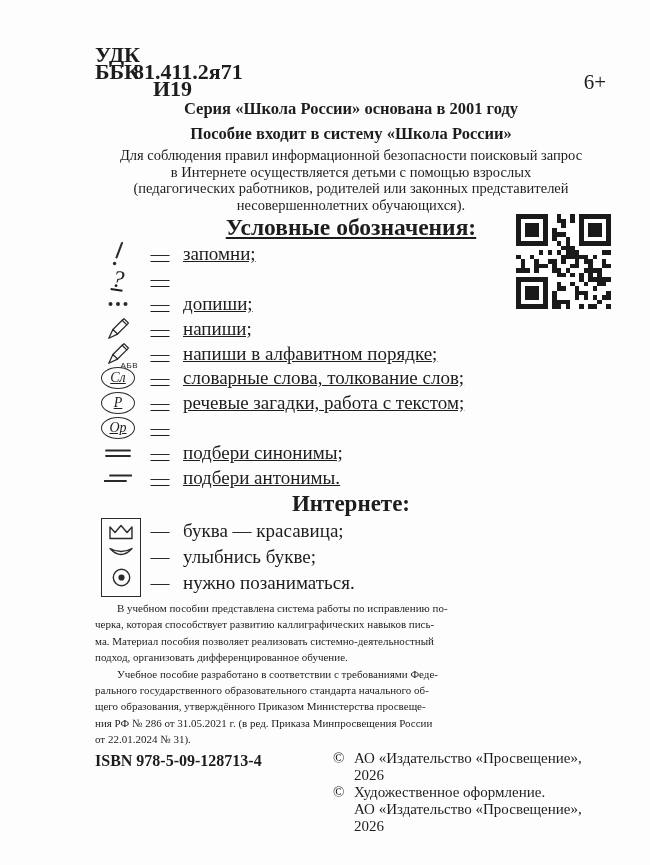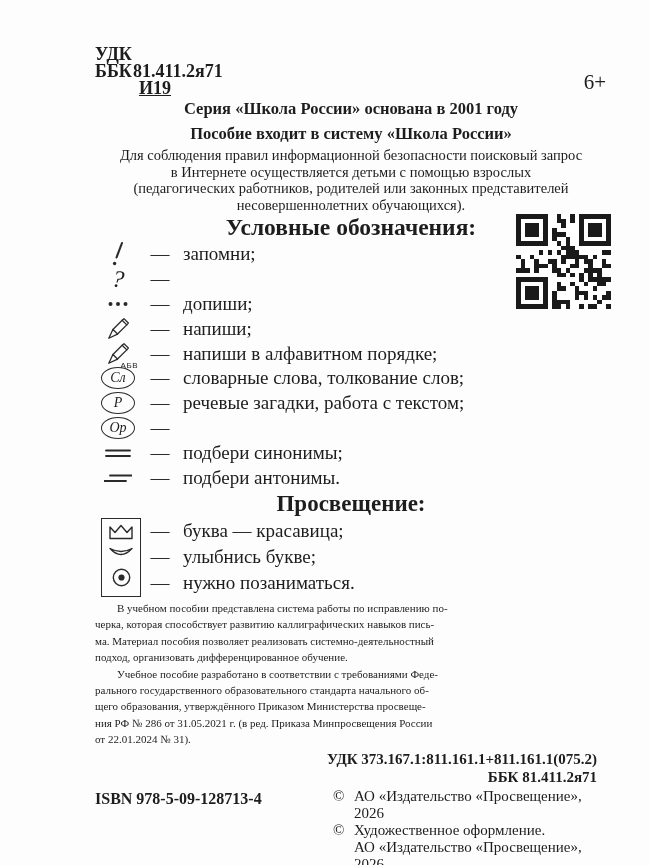--- a/index.html
+++ b/index.html
@@ -2,33 +2,33 @@
 <html><head>
 <meta charset="utf-8">
 <style>
   * { margin:0; padding:0; box-sizing:border-box; }
   html,body { background:#ffffff; }
   body { font-family:"Liberation Serif","DejaVu Serif",serif; color:#1d1d1d; }
   .page { position:relative; width:650px; height:865px; background:#fdfdfd; overflow:hidden; }
   .content { position:absolute; left:95px; top:46px; width:512px; }
 
   
-  .codes { font-weight:bold; font-size:18px; line-height:17px; }
+  .codes { font-weight:bold; font-size:22px; line-height:17px; }
   .code-row { display:flex; }
   .code-label { width:38px; flex:none; }
-  .book-code { margin-left:44px;text-decoration:underline; }
+  .book-code { margin-left:58px; }
   .age { position:absolute; top:70px; right:44px; font-size:21px; }
 
   .center-bold { text-align:center; font-weight:bold; font-size:16.5px; line-height:19px; }
   .series { margin-top:2px; }
   .system { margin-top:6px; }
   .info-sec { margin-top:4px; text-align:center; font-size:14.5px; line-height:16.5px; white-space:pre-line; }
 
   
-  .legend { position:relative; margin-top:1px; }
+  .legend { position:relative; margin-top:1px;text-decoration:underline; }
   .legend-title { font-size:23.5px; line-height:26px; font-weight:bold; text-align:center; }
   .qr { position:absolute; top:0; right:-4px; width:95px; height:95px; background:#fff; }
   .qr svg { width:100%; height:100%; shape-rendering:crispEdges; fill:#1a1a1a; }
   .legend-list { margin-top:2px; }
   .lrow { display:flex; align-items:center; height:24.8px; }
   .icell { width:46px; flex:none; display:flex; justify-content:center; align-items:center; overflow:visible; }
   .dash { width:30px; flex:none; text-align:center; margin-left:4px; font-size:19px; }
   .ltxt { margin-left:8px; font-size:19px; white-space:nowrap; }
 
   .oval { display:inline-flex; width:34px; height:22px; border:1.3px solid #2a2a2a; border-radius:50%;
@@ -396,21 +396,21 @@
                 <path d="M0 10 H22" stroke-width="1.8"></path>
               </svg>
           </span>
           <span class="dash">—</span>
           <span class="ltxt">подбери антонимы.</span>
         </div>
 
       </div>
     </div>
 
-    <div class="sa-title">Просвещение:</div>
+    <div class="sa-title">Интернете:</div>
     <div class="sa-wrap">
       <div class="sa-box">
         <span>
           <svg class="icon-svg" width="26" height="17" viewBox="0 0 26 17">
               <path d="M2 15.5 V4 L7 9.5 L13 2.5 L19 9.5 L24 4 V15.5 Z"></path>
             </svg>
         </span>
         <span>
           <svg class="icon-svg" width="26" height="14" viewBox="0 0 26 14">
               <path d="M2 2.5 Q13 14.5 24 2.5 Q13 8.5 2 2.5 Z" stroke-width="1.3"></path>
@@ -444,24 +444,20 @@
 черка, которая способствует развитию каллиграфических навыков пись-
 ма. Материал пособия позволяет реализовать системно-деятельностный
 подход, организовать дифференцированное обучение.</div>
       <div class="para">Учебное пособие разработано в соответствии с требованиями Феде-
 рального государственного образовательного стандарта начального об-
 щего образования, утверждённого Приказом Министерства просвеще-
 ния РФ № 286 от 31.05.2021 г. (в ред. Приказа Минпросвещения России
 от 22.01.2024 № 31).</div>
     </div>
 
-    <div class="udk-bottom">
-      <div>УДК 373.167.1:811.161.1+811.161.1(075.2)</div>
-      <div>ББК 81.411.2я71</div>
-    </div>
 
     <div class="bottom-row">
       <div class="isbn">ISBN 978-5-09-128713-4</div>
       <div class="copy-block">
         <div class="copy-row">
           <span class="copy-mark">©</span>
           <span>АО «Издательство «Просвещение», 2026</span>
         </div>
         <div class="copy-row">
           <span class="copy-mark">©</span>

